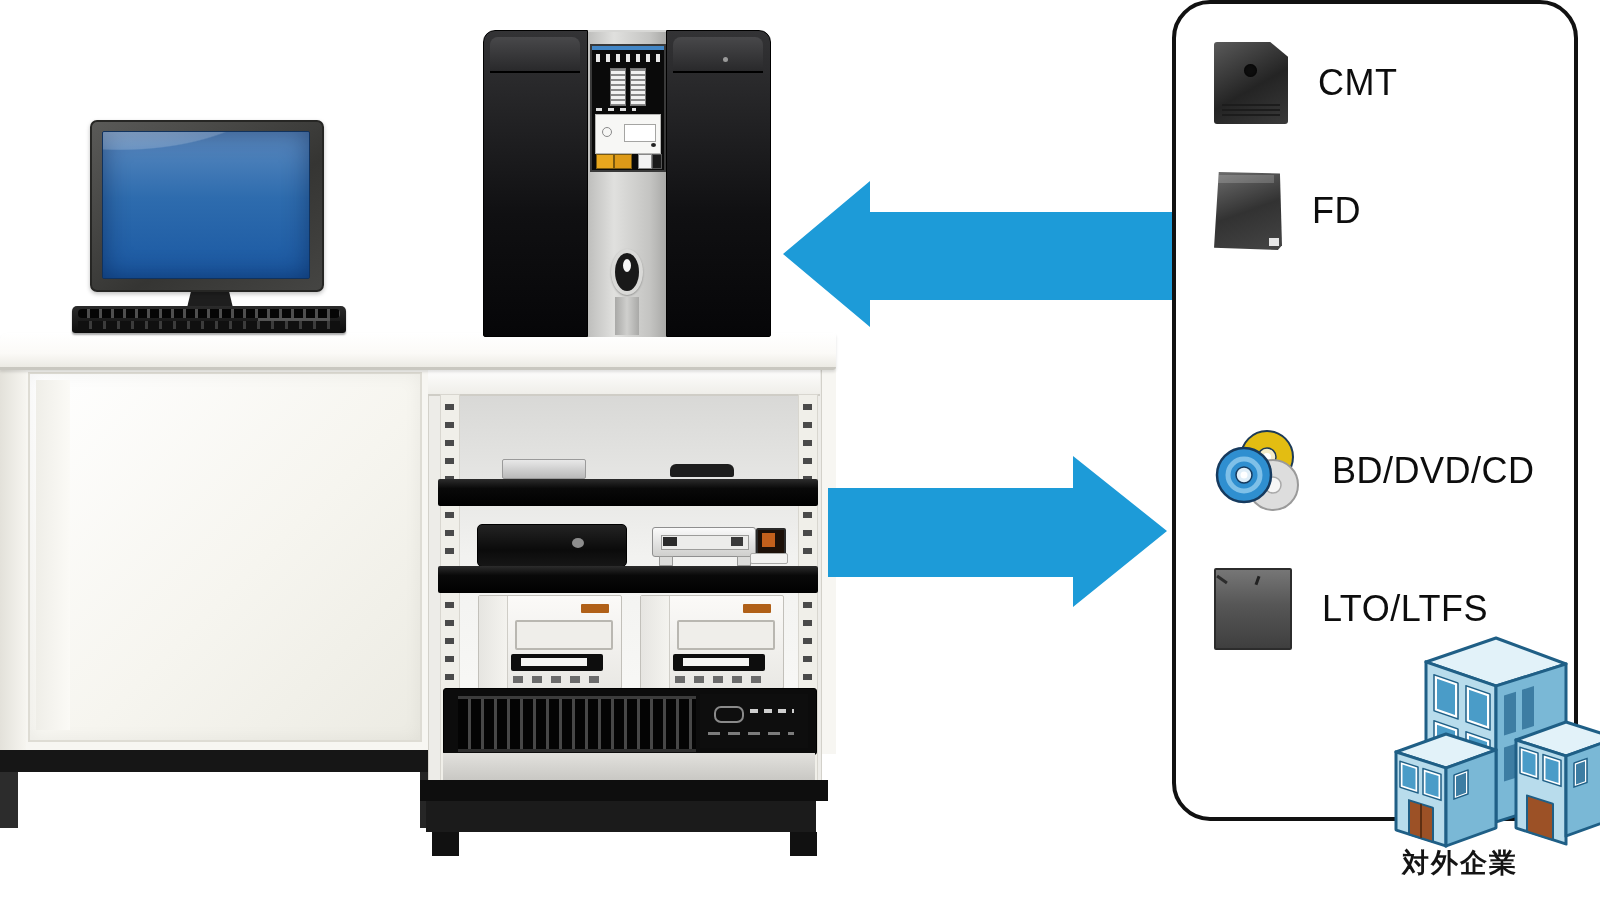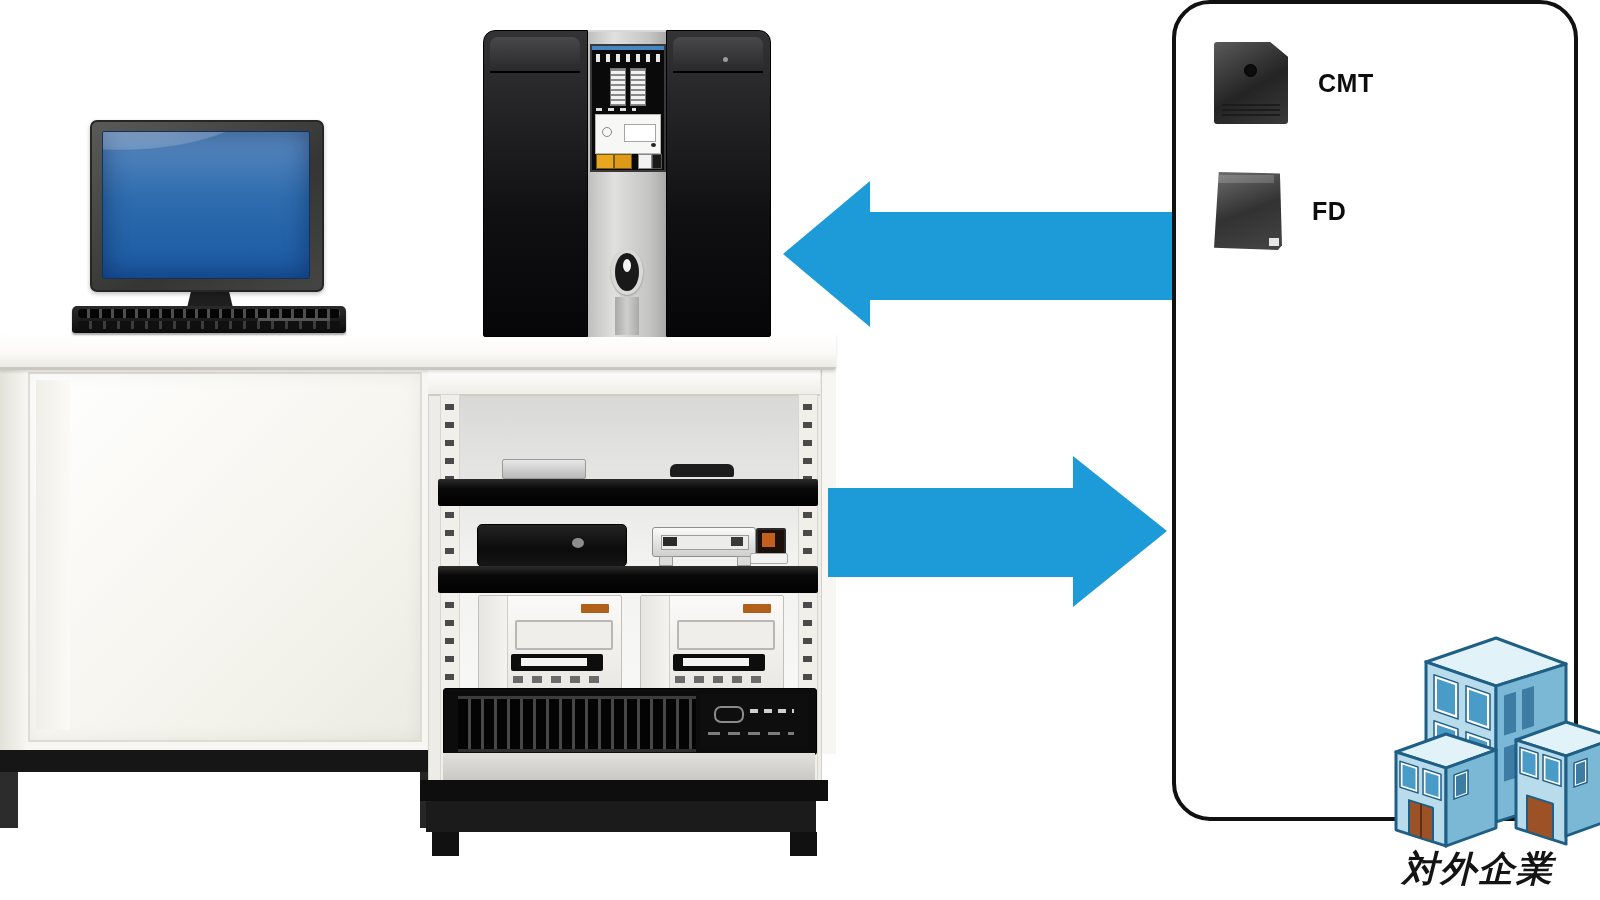--- a/index.html
+++ b/index.html
@@ -93,21 +93,21 @@
   .tower-groove{left:615px;top:297px;width:24px;height:38px;background:linear-gradient(90deg,#a9a9a7,#cfcfcd 50%,#a9a9a7);}
 
   
   .arrow-label{color:#fff;font-weight:bold;text-align:center;}
   .arrow1-label{left:878px;top:232px;width:292px;font-size:36px;line-height:46px;letter-spacing:1px;}
   .arrow2-label{left:846px;top:507px;width:236px;font-size:40px;line-height:50px;}
 
   
   .media-panel{left:1172px;top:0;width:398px;height:813px;border:4px solid #111;border-radius:38px;background:#fff;}
   .media-row{left:1214px;display:flex;align-items:center;gap:30px;}
-  .media-label{font-size:25px;font-weight:bold;color:#0d0d0d;letter-spacing:.5px;white-space:nowrap;}
+  .media-label{font-size:36px;font-weight:normal;color:#0d0d0d;letter-spacing:.5px;white-space:nowrap;}
   .micon{position:relative;flex:0 0 auto;}
 
   .icon-cmt{width:74px;height:82px;background:linear-gradient(150deg,#5a5a5a,#242424 55%,#3a3a3a);clip-path:polygon(0 0,76% 0,100% 18%,100% 100%,0 100%);border-radius:3px;}
   .icon-cmt .hub{position:absolute;left:30px;top:22px;width:13px;height:13px;background:#0d0d0d;border-radius:50%;box-shadow:inset 0 0 3px #000;}
   .icon-cmt .lines{position:absolute;left:8px;top:62px;width:58px;height:12px;background:repeating-linear-gradient(180deg,#1c1c1c 0 2px,rgba(0,0,0,0) 2px 5px);}
 
   .icon-fd{width:68px;height:78px;background:linear-gradient(160deg,#6e6e6e 0%,#323232 50%,#454545 100%);clip-path:polygon(7% 0,97% 2%,100% 94%,94% 100%,0 97%);border-radius:3px;}
   .icon-fd .notch{position:absolute;right:3px;bottom:4px;width:10px;height:8px;background:#e5e5e5;}
   .icon-fd .edge{position:absolute;left:4px;top:3px;width:56px;height:8px;background:rgba(255,255,255,.18);}
 
@@ -123,21 +123,21 @@
 
   .icon-dat{width:78px;height:58px;background:linear-gradient(180deg,#3c3c3c 0%,#0a0a0a 22%,#050505 100%);border:1px solid #000;border-radius:3px;}
   .icon-dat .win{position:absolute;left:9px;top:24px;width:58px;height:24px;background:#060606;border:1px solid #4a4a4a;border-radius:11px;}
   .icon-dat .reel{position:absolute;top:30px;width:15px;height:15px;background:#fff;border-radius:50%;}
   .icon-dat .reel::after{content:"";position:absolute;left:4px;top:4px;width:7px;height:7px;background:#111;border-radius:50%;}
   .icon-dat .r1{left:14px;} .icon-dat .r2{left:44px;}
   .icon-dat .tick{position:absolute;left:62px;top:34px;width:3px;height:8px;background:#cfcfcf;}
 
   
   .caption-main{left:36px;top:838px;font-size:46px;color:#141414;letter-spacing:1px;}
-  .caption-ext{left:1402px;top:845px;font-size:36px;font-weight:600;color:#141414;letter-spacing:2px;font-style:italic;}
+  .caption-ext{left:1402px;top:845px;font-size:27px;font-weight:600;color:#141414;letter-spacing:2px;}
 </style>
 </head>
 <body>
 
 <div class="canvas">
 
   <div class="abs desk-body"></div>
   <div class="abs desk-side"></div>
   <div class="abs desk-door"></div>
   <div class="abs desk-door-stile"></div>
@@ -272,21 +272,44 @@
 
   <div class="abs media-row" style="top:172px;height:78px;">
     <div class="micon icon-fd">
         <div class="edge"></div>
         <div class="notch"></div>
       </div>
     <span class="media-label">FD</span>
   </div>
 
 
-
+  <div class="abs media-row" style="top:428px;height:86px;">
+    <div class="micon" style="width:88px;height:86px;">
+      <svg width="88" height="86" viewBox="0 0 88 86">
+        <circle cx="53" cy="29" r="26" fill="#e3bd12" stroke="#1c3a57" stroke-width="2"></circle>
+        <circle cx="53" cy="29" r="9" fill="#f3ecca" stroke="#1c3a57" stroke-width="1.5"></circle>
+        <circle cx="53" cy="29" r="4" fill="#ffffff"></circle>
+        <circle cx="59" cy="57" r="25" fill="#dddddd" stroke="#9a9a9a" stroke-width="2"></circle>
+        <circle cx="59" cy="57" r="8" fill="#f6f6f6" stroke="#aaaaaa" stroke-width="1.5"></circle>
+        <circle cx="30" cy="47" r="27" fill="#2f8fd0" stroke="#163a5e" stroke-width="2.5"></circle>
+        <circle cx="30" cy="47" r="16" fill="none" stroke="#7fc0e8" stroke-width="5"></circle>
+        <circle cx="30" cy="47" r="8" fill="#dfeef8" stroke="#163a5e" stroke-width="1.5"></circle>
+        <circle cx="30" cy="47" r="3.5" fill="#ffffff"></circle>
+      </svg>
+    </div>
+    <span class="media-label">BD/DVD/CD</span>
+  </div>
+
+  <div class="abs media-row" style="top:570px;height:78px;">
+    <div class="micon icon-lto">
+        <div class="seam"></div>
+        <div class="mark"></div>
+      </div>
+    <span class="media-label">LTO/LTFS</span>
+  </div>
 
 
   <svg class="abs" style="left:1368px;top:630px;" width="232" height="225" viewBox="0 0 232 225">
 
     <g stroke="#1f5f86" stroke-width="3" stroke-linejoin="round">
       <polygon points="58,32 128,8 198,34 128,56" fill="#e2f2f9"></polygon>
       <g transform="translate(58,32) skewY(18.9)">
         <rect x="0" y="0" width="70" height="134" fill="#b8dcec"></rect>
         <rect x="8" y="10" width="24" height="36" fill="#ffffff" stroke-width="1.5"></rect>
         <rect x="11" y="13" width="18" height="30" fill="#4a9cc8" stroke="none"></rect>

